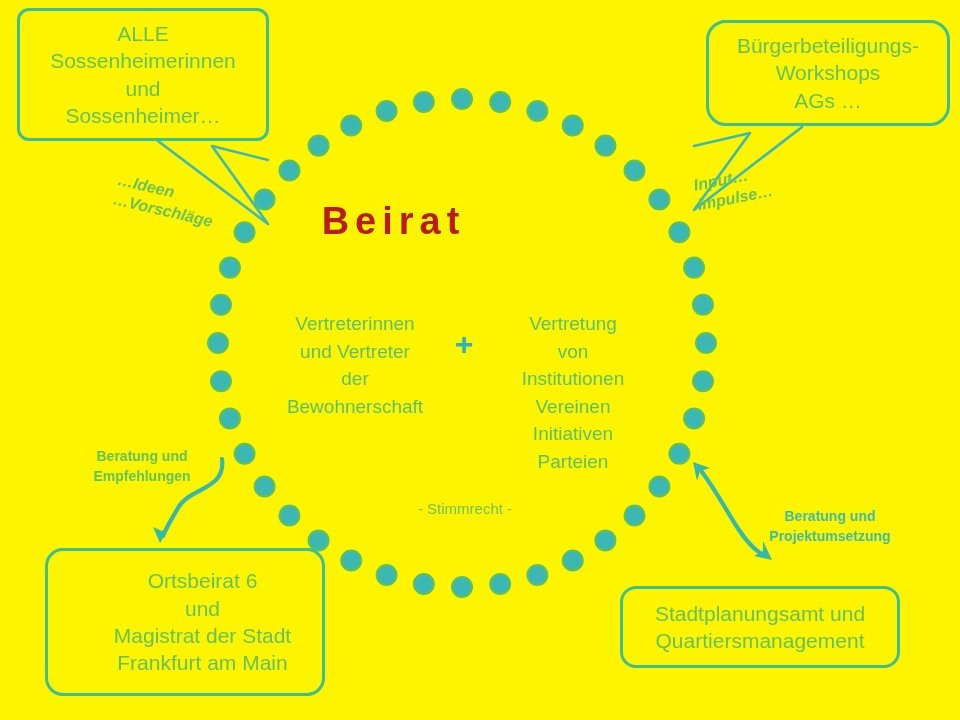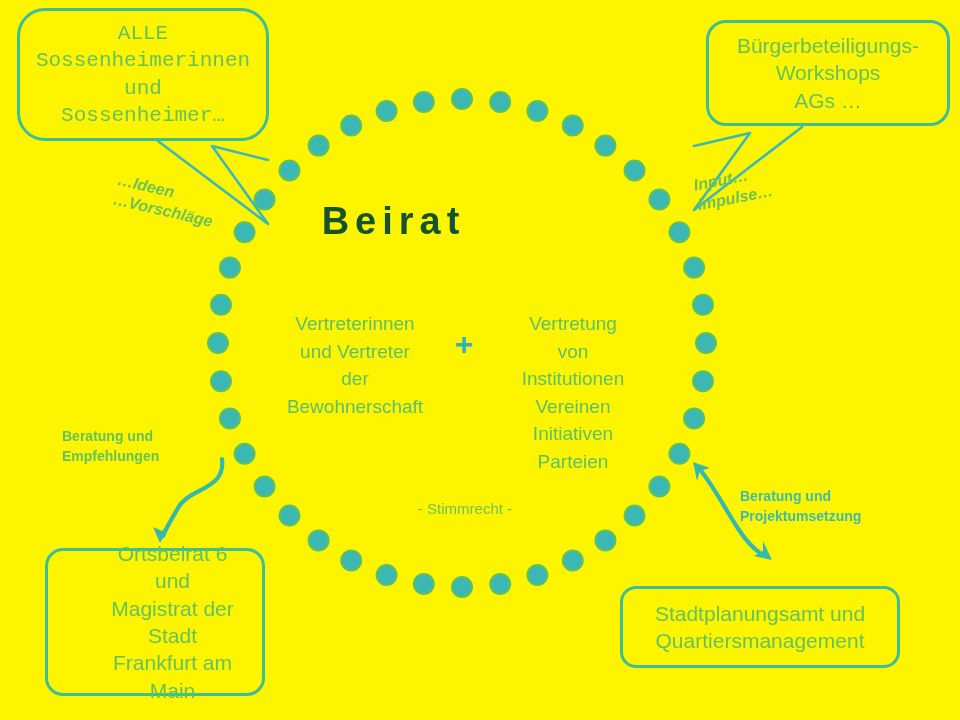--- a/index.html
+++ b/index.html
@@ -36,33 +36,32 @@
     font-size: 21px;
     line-height: 1.3;
     white-space: pre-line;
     padding: 6px 10px;
   }
 
   
   #bubble-alle {
     left: 17px; top: 8px;
     width: 252px; height: 133px;
-    border-radius: 28px;
-    font-family: Liberation Mono, monospace;
+    border-radius: 12px;
   }
   
   #bubble-workshops {
     left: 706px; top: 20px;
     width: 244px; height: 106px;
     border-radius: 20px;
   }
   
   #box-ortsbeirat {
     left: 45px; top: 548px;
-    width: 220px; height: 148px;
+    width: 280px; height: 148px;
     border-radius: 18px;
     padding-left: 45px;
   }
   
   #box-stadtplanung {
     left: 620px; top: 586px;
     width: 280px; height: 82px;
     border-radius: 16px;
   }
 
@@ -88,21 +87,21 @@
     transform-origin: left top;
     text-align: left;
   }
 
   
   #title-beirat {
     position: absolute;
     left: 0; top: 200px;
     width: 787px;
     text-align: center;
-    color: #14532d;
+    color: #b91c1c;
     font-size: 38px;
     font-weight: bold;
     letter-spacing: 6px;
   }
   #col-left {
     position: absolute;
     left: 262px; top: 310px;
     width: 186px;
     text-align: center;
     color: #5cbf6a;
@@ -138,21 +137,23 @@
     color: #6fc358;
     font-size: 15px;
   }
 
   
   .arrow-caption {
     position: absolute;
     font-weight: bold;
     font-size: 14px;
     line-height: 1.45;
-    white-space: pre-line;
+    text-align: center;
+    white-space: pre-line;
+    margin-top: 20px;
   }
   #caption-beratung-empfehlungen {
     left: 62px; top: 426px;
     width: 160px;
     color: #63c25b;
   }
   #caption-beratung-projekt {
     left: 740px; top: 486px;
     width: 180px;
     color: #3fbca9;

